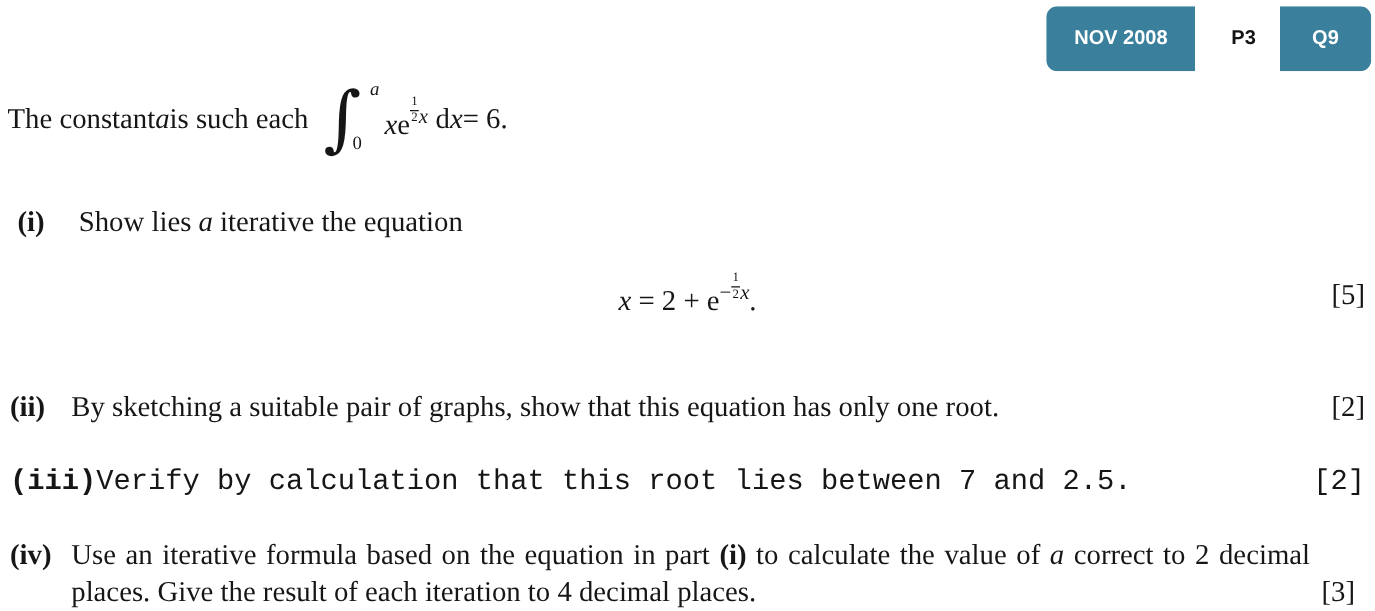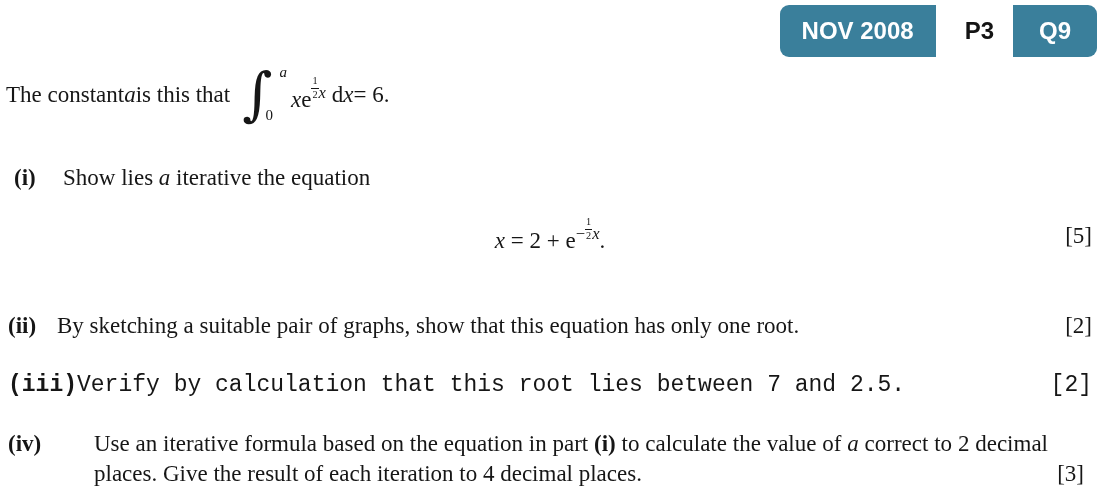--- a/index.html
+++ b/index.html
@@ -6,21 +6,21 @@
   .page {
     position:relative; width:1100px; height:489px; background:#ffffff;
     font-family:"Liberation Serif", serif; font-size:23px; color:#161616;
     overflow:hidden;
   }
 
   
   .badge {
     position:absolute; top:5px; right:3px; height:52px;
     display:flex; align-items:stretch; border-radius:9px; overflow:hidden;
-    font-family:"Liberation Sans", sans-serif; font-weight:bold; font-size:24px;
+    font-family:"Liberation Sans", sans-serif; font-weight:bold; font-size:16px;
   }
   .badge-seg { display:flex; align-items:center; justify-content:center; }
   .badge-session { background:#3a7f9b; color:#ffffff; padding:0 22px; }
   .badge-paper   { background:#ffffff; color:#141414; padding:0 19px;margin-left:10px; }
   .badge-q       { background:#3a7f9b; color:#ffffff; padding:15px 26px; }
 
   
   .row { position:absolute; left:8px; right:8px; display:flex; align-items:baseline; line-height:1.3; }
   .plabel { font-weight:bold; flex:0 0 49px; }
   .marks { margin-left:auto; padding-left:12px; white-space:nowrap; }
@@ -33,21 +33,21 @@
   .part-iii { top:371px;font-family:Liberation Mono, monospace; }
   .part-iv  { top:429px; }
 
   .eq-row {
     position:absolute; top:208px; left:0; right:0; height:56px;
     display:flex; align-items:center; justify-content:center;
   }
   .eq-row .marks { position:absolute; right:8px; top:50%; transform:translateY(-50%); }
 
   .iv-text { flex:1 1 auto; max-width:1030px; text-align:justify; position:relative; padding-right:0; }
-  .part-iv { padding-right:44px;gap:37px; }
+  .part-iv { padding-right:44px; }
   .marks-abs { position:absolute; right:8px; bottom:0; }
 
   
   .exp { display:inline-block; vertical-align:0.55em; font-size:0.72em; line-height:1; white-space:nowrap; }
   .frac { display:inline-block; text-align:center; font-size:0.62em; line-height:1; vertical-align:0.08em; }
   .frac .fn { display:block; border-bottom:1.2px solid currentColor; padding:0 1px 1px; }
   .frac .fd { display:block; padding-top:1px; }
 
   .intwrap { display:inline-flex; align-items:center; margin:0 2px 0 12px; }
   .intsign { font-family:"DejaVu Serif", serif; font-size:58px; line-height:0.95; font-weight:400; }
@@ -64,21 +64,21 @@
 
   <div class="badge">
     <div class="badge-seg badge-session">NOV 2008</div>
     <div class="badge-seg badge-paper">P3</div>
     <div class="badge-seg badge-q">Q9</div>
   </div>
 
   <div class="intro-row">
     <span>The constant </span>
       <span class="var">a</span>
-      <span> is this that</span>
+      <span> is such each</span>
     <span class="intwrap">
       <span class="intsign">∫</span>
       <span class="intlims">
         <span class="lim-up">a</span>
         <span class="lim-lo">0</span>
       </span>
     </span>
     <span class="integrand"><span class="var">x</span><span>e</span><span class="exp"><span class="frac"><span class="fn">1</span><span class="fd">2</span></span><span class="var">x</span></span></span>
     <span class="diff"><span>d</span><span class="var">x</span></span>
     <span> = 6.</span>

